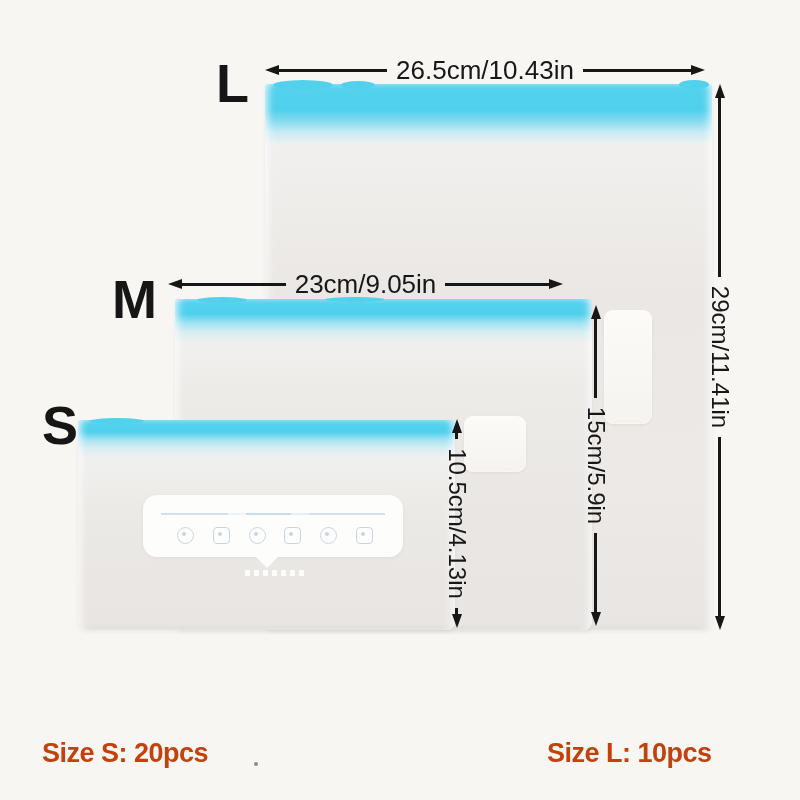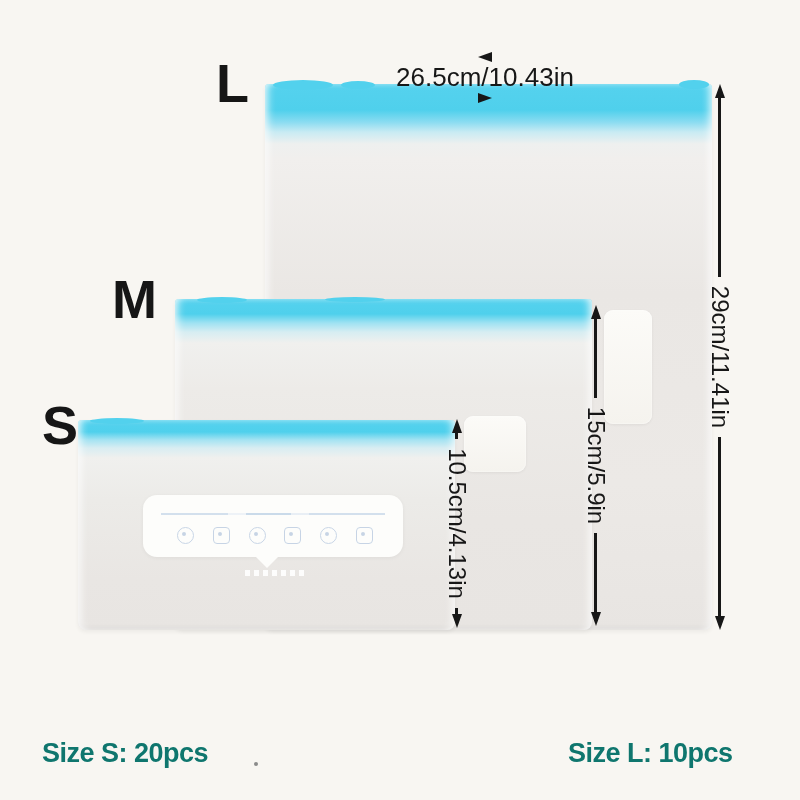--- a/index.html
+++ b/index.html
@@ -95,37 +95,37 @@
   
   .dim{position:absolute;display:flex;align-items:center;height:36px;color:#171717;}
   .dim .dl{flex:1;height:3px;background:#171717;}
   .dim .dlabel{
     padding:0 9px;font-size:26px;font-weight:400;white-space:nowrap;color:#171717;
     letter-spacing:0px;
   }
   .ah-l{width:0;height:0;border-top:5px solid transparent;border-bottom:5px solid transparent;border-right:14px solid #171717;}
   .ah-r{width:0;height:0;border-top:5px solid transparent;border-bottom:5px solid transparent;border-left:14px solid #171717;}
 
-  .dim-l-w{left:265px;top:52px;width:440px;flex-direction:column;}
+  .dim-l-w{left:265px;top:52px;width:440px;}
   .dim-m-w{left:168px;top:266px;width:395px;}
   .dim-s-w{left:82px;top:389px;width:361px;}
 
   .vdim{transform-origin:top left;transform:rotate(90deg);height:30px;}
   .vdim .dlabel{font-size:24px;}
   .dim-l-h{left:735px;top:84px;width:546px;}
   .dim-m-h{left:611px;top:305px;width:321px;}
   .dim-s-h{left:472px;top:419px;width:209px;}
 
   
-  .captions{position:absolute;left:0;top:738px;width:800px;height:40px;color:#0f766e;}
+  .captions{position:absolute;left:0;top:738px;width:800px;height:40px;color:#c2410c;}
   .caption{position:absolute;top:0;font-size:27px;font-weight:700;letter-spacing:-0.5px;white-space:nowrap;}
   .caption .count-light{font-weight:400;letter-spacing:0;}
   .cap-s{left:42px;}
   .cap-m{left:288px;}
-  .cap-l{left:568px;}
+  .cap-l{left:547px;}
   .caption .gap{display:inline-block;width:7px;}
   .sep-dot{position:absolute;left:254px;top:24px;width:4px;height:4px;border-radius:50%;background:#8b8b8b;}
 </style>
 </head>
 <body>
 
 <div class="canvas">
 
   <div class="bag bag-l">
     <div class="bump" style="left:8px;top:-4px;width:60px;height:10px;"></div>
@@ -159,20 +159,27 @@
   <div class="faint-marks"></div>
 
   <div class="size-letter letter-l">L</div>
   <div class="size-letter letter-m">M</div>
   <div class="size-letter letter-s">S</div>
 
   <div class="dim dim-l-w">
     <span class="ah-l"></span>
     <span class="dl"></span>
     <span class="dlabel">26.5cm/10.43in</span>
+    <span class="dl"></span>
+    <span class="ah-r"></span>
+  </div>
+  <div class="dim dim-m-w">
+    <span class="ah-l"></span>
+    <span class="dl"></span>
+    <span class="dlabel">23cm/9.05in</span>
     <span class="dl"></span>
     <span class="ah-r"></span>
   </div>
 
   <div class="dim vdim dim-l-h">
     <span class="ah-l"></span>
     <span class="dl"></span>
     <span class="dlabel">29cm/11.41in</span>
     <span class="dl"></span>
     <span class="ah-r"></span>

